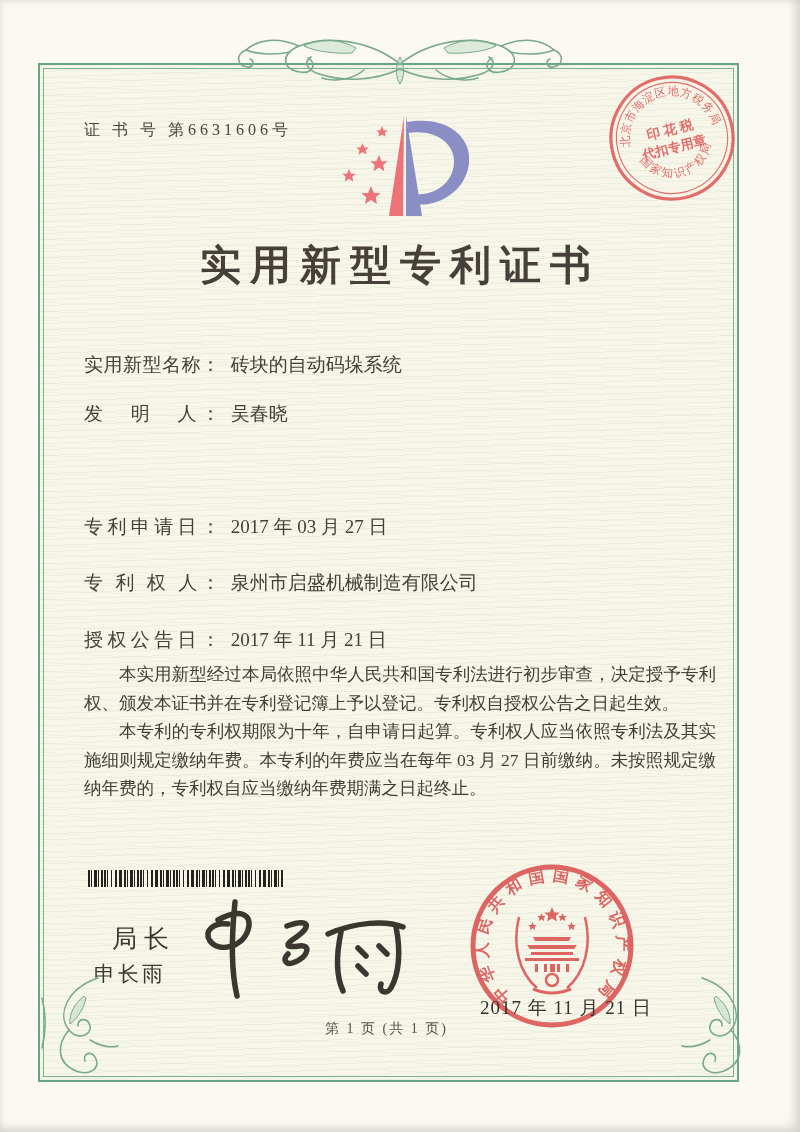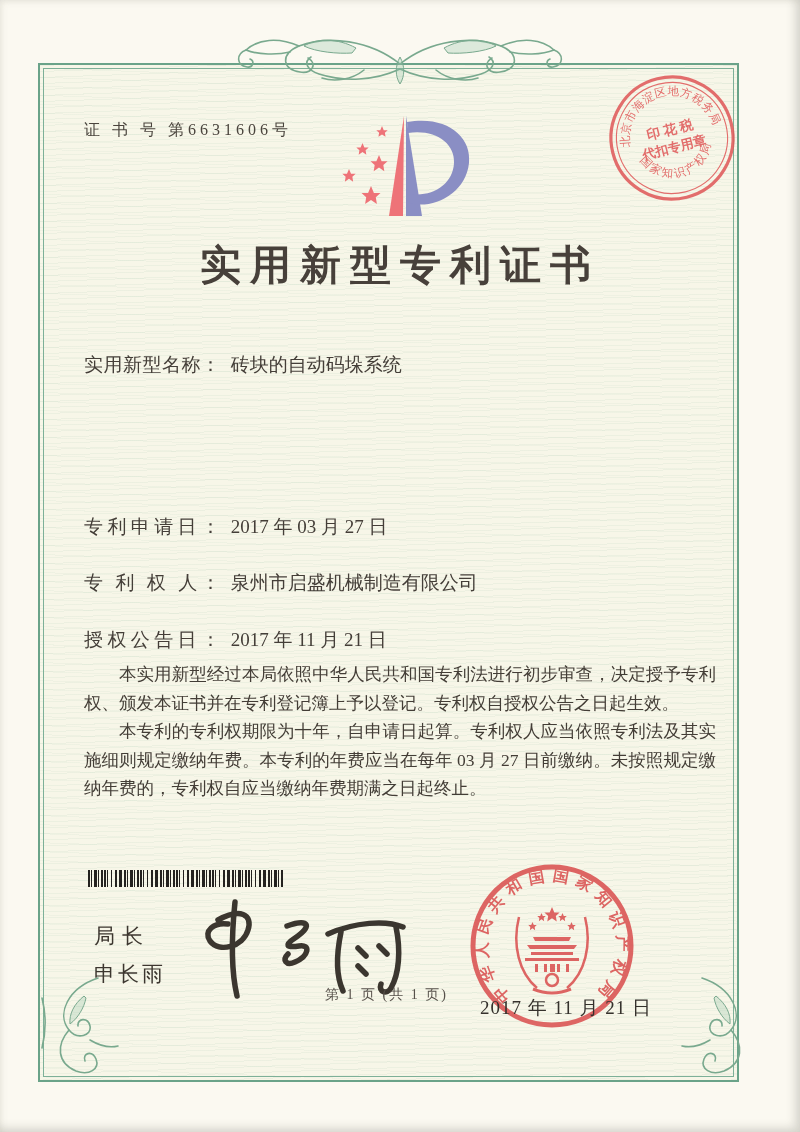--- a/index.html
+++ b/index.html
@@ -26,30 +26,30 @@
          font-size:41px; font-weight:bold; letter-spacing:9px; color:#47403a;}
   .field{position:absolute; left:84px; font-size:19px; color:#443e38; white-space:nowrap;}
   .f-label{display:inline-block; width:136px; text-align:justify; text-align-last:justify;}
   .f-value{margin-left:6px;}
   .paras{position:absolute; left:84px; top:660px; width:632px;}
   .paras p{margin:0; font-size:17.5px; line-height:28.6px; text-align:justify;
            text-indent:2em; color:#433d36;}
   .barcode{position:absolute; left:88px; top:870px; width:204px; height:17px;
            display:flex; align-items:stretch; overflow:hidden;}
   .barcode i{display:block; height:100%; background:#24221f; flex:none;}
-  .signer-title{position:absolute; left:94px; top:922px; font-size:21px; letter-spacing:7px;
+  .signer-title{position:absolute; left:112px; top:922px; font-size:25px; letter-spacing:7px;
                 color:#3c362f; font-family:"Liberation Sans","DejaVu Sans",sans-serif;}
   .signer-name{position:absolute; left:94px; top:960px; font-size:21px; letter-spacing:3px;
                color:#3c362f; font-family:"Liberation Sans","DejaVu Sans",sans-serif;}
   .sig{position:absolute; left:190px; top:896px;}
   .seal{position:absolute; left:467px; top:861px;}
   .seal-date{position:absolute; left:480px; top:995px; font-size:19px; letter-spacing:1px;
              color:#35312c; z-index:5;}
   .stamp{position:absolute; left:602px; top:68px; transform:rotate(-14deg);}
-  .footer{position:absolute; left:38px; width:697px; top:986px; text-align:center;
+  .footer{position:absolute; left:38px; width:697px; top:1020px; text-align:center;
           font-size:14px; letter-spacing:2px; color:#56504a;}
   .green{stroke:#79a98e; fill:none; stroke-width:1.6; stroke-linecap:round;}
   .greenfill{fill:rgba(150,195,170,.30); stroke:#79a98e; stroke-width:1;}
 </style>
 </head>
 <body>
 
 <div class="page">
 
   <div class="frame">
@@ -107,20 +107,24 @@
       <text x="70" y="66" text-anchor="middle" font-size="13.5" font-weight="bold" fill="#e05a5a">印 花 税</text>
       <text x="70" y="84" text-anchor="middle" font-size="13" font-weight="bold" fill="#e05a5a">代扣专用章</text>
     </g>
   </svg>
 
   <div class="title">实用新型专利证书</div>
 
   <div class="field" style="top:352px">
     <span class="f-label">实用新型名称：</span>
     <span class="f-value">砖块的自动码垛系统</span>
+  </div>
+  <div class="field" style="top:401px">
+    <span class="f-label">发　明　人：</span>
+    <span class="f-value">吴春晓</span>
   </div>
   <div class="field" style="top:514px">
     <span class="f-label">专利申请日：</span>
     <span class="f-value">2017 年 03 月 27 日</span>
   </div>
   <div class="field" style="top:570px">
     <span class="f-label">专 利 权 人：</span>
     <span class="f-value">泉州市启盛机械制造有限公司</span>
   </div>
   <div class="field" style="top:627px">

